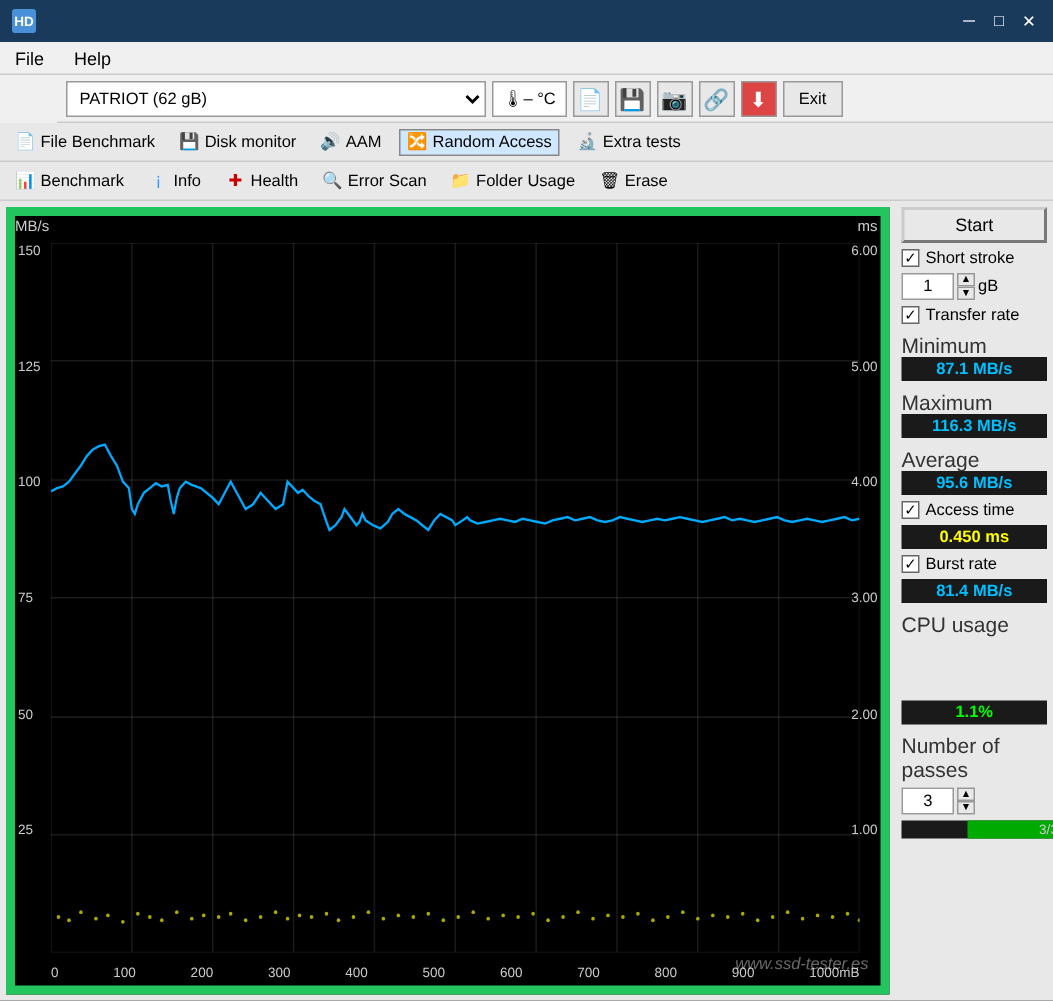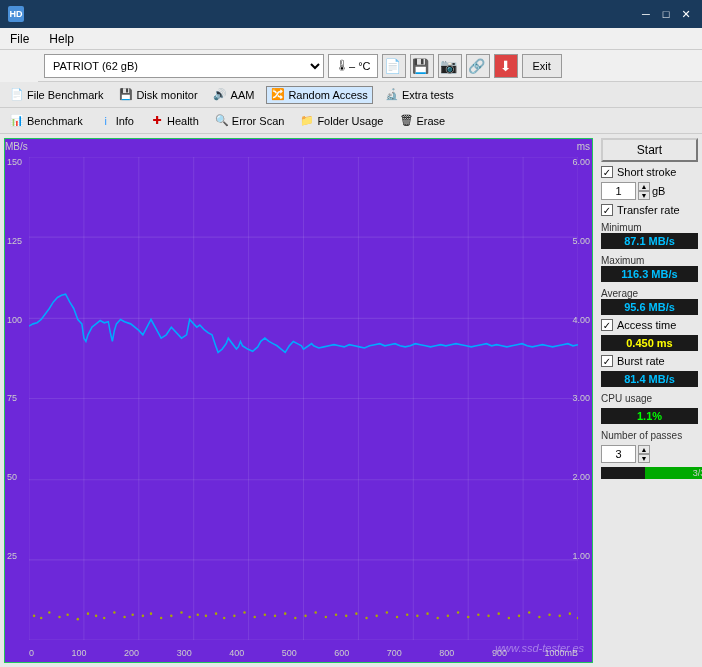--- a/index.html
+++ b/index.html
@@ -26,41 +26,41 @@
     
     .tab-bar { background: #e8e8e8; padding: 2px 6px; display: flex; align-items: center; gap: 8px; border-bottom: 1px solid #ccc; height: 26px; }
     .tab-item { display: flex; align-items: center; gap: 3px; cursor: pointer; padding: 1px 4px; font-size: 11px; }
     .tab-icon { width: 14px; height: 14px; display: flex; align-items: center; justify-content: center; font-size: 11px; }
     
     
     .main-content { display: flex; height: calc(667px - 28px - 22px - 32px - 26px - 26px); background: #e8e8e8; }
     
     
     .chart-area { flex: 1; padding: 4px; background: #e8e8e8; position: relative; }
-    .chart-container { background: #6d28d9; width: 100%; height: 100%; position: relative; border: 1px solid #22c55e; }
+    .chart-container { background: #000000; width: 100%; height: 100%; position: relative; border: 6px solid #22c55e; }
     .axis-label-mb { position: absolute; top: 2px; left: 0; color: #ccc; font-size: 10px; }
     .axis-label-ms { position: absolute; top: 2px; right: 2px; color: #ccc; font-size: 10px; }
     
     
     .right-panel { width: 105px; padding: 4px; background: #e8e8e8; display: flex; flex-direction: column; gap: 4px; }
     
     .start-btn { background: #e8e8e8; border: 2px outset #ccc; padding: 3px 8px; cursor: pointer; font-size: 12px; text-align: center; font-weight: normal; }
     
     .radio-group { display: flex; flex-direction: column; gap: 2px; margin: 2px 0; }
     .radio-item { display: flex; align-items: center; gap: 4px; font-size: 11px; }
     .radio-dot { width: 12px; height: 12px; border: 1px solid #666; border-radius: 50%; background: white; display: flex; align-items: center; justify-content: center; }
     .radio-dot.selected::after { content: ''; width: 6px; height: 6px; background: #333; border-radius: 50%; }
     
     .checkbox-item { display: flex; align-items: center; gap: 4px; font-size: 11px; }
     .checkbox-box { width: 12px; height: 12px; border: 1px solid #666; background: white; display: flex; align-items: center; justify-content: center; font-size: 10px; }
     
-    .stat-label { font-size: 10px; color: #333; margin-top: 2px; }
+    .stat-label { font-size: 14px; color: #333; margin-top: 2px; }
     .stat-value { background: #1a1a1a; color: #00bfff; text-align: center; font-size: 11px; font-weight: bold; padding: 2px 4px; }
     .stat-value.yellow { color: #ffff00; }
-    .stat-value.green { color: #00ff00; }
+    .stat-value.green { color: #00ff00; margin-top: 39px; }
     
     .number-input-row { display: flex; align-items: center; gap: 2px; }
     .number-input { width: 35px; height: 18px; border: 1px solid #999; background: white; font-size: 11px; text-align: center; }
     .spin-btn { width: 12px; height: 9px; border: 1px solid #999; background: #e8e8e8; cursor: pointer; display: flex; align-items: center; justify-content: center; font-size: 7px; line-height: 1; }
     .spin-btns { display: flex; flex-direction: column; }
     
     .progress-bar-container { background: #1a1a1a; height: 12px; width: 108px; position: relative; padding-left: 44px; }
     .progress-bar-fill { background: #00aa00; height: 100%; }
     .progress-label { font-size: 9px; color: #ccc; text-align: center; position: absolute; width: 100%; top: 1px; }
     

